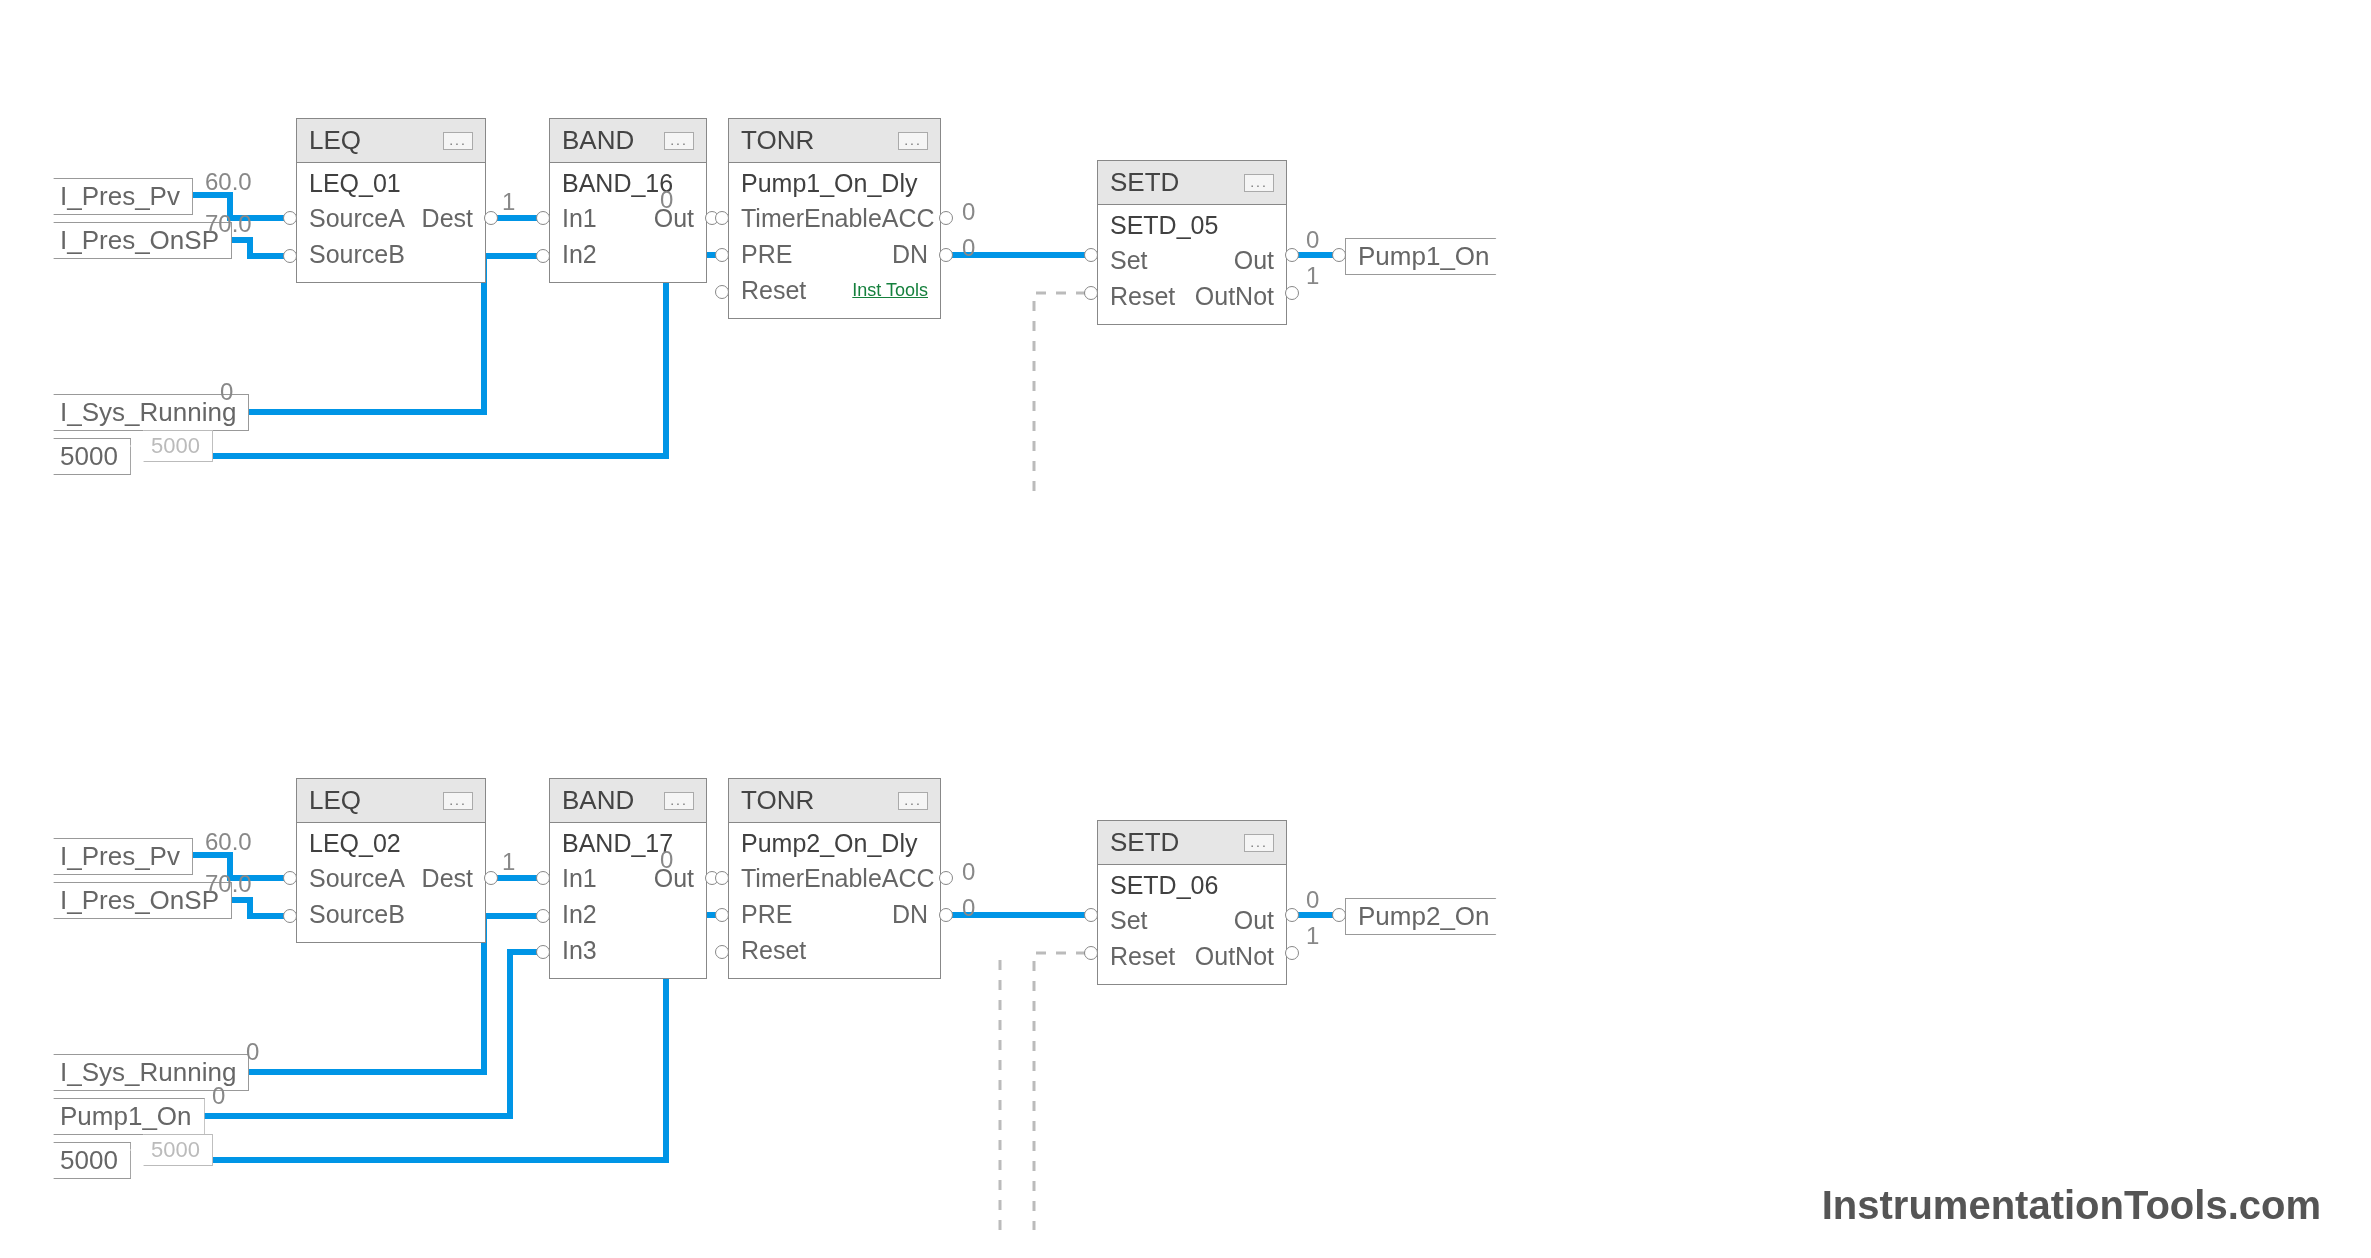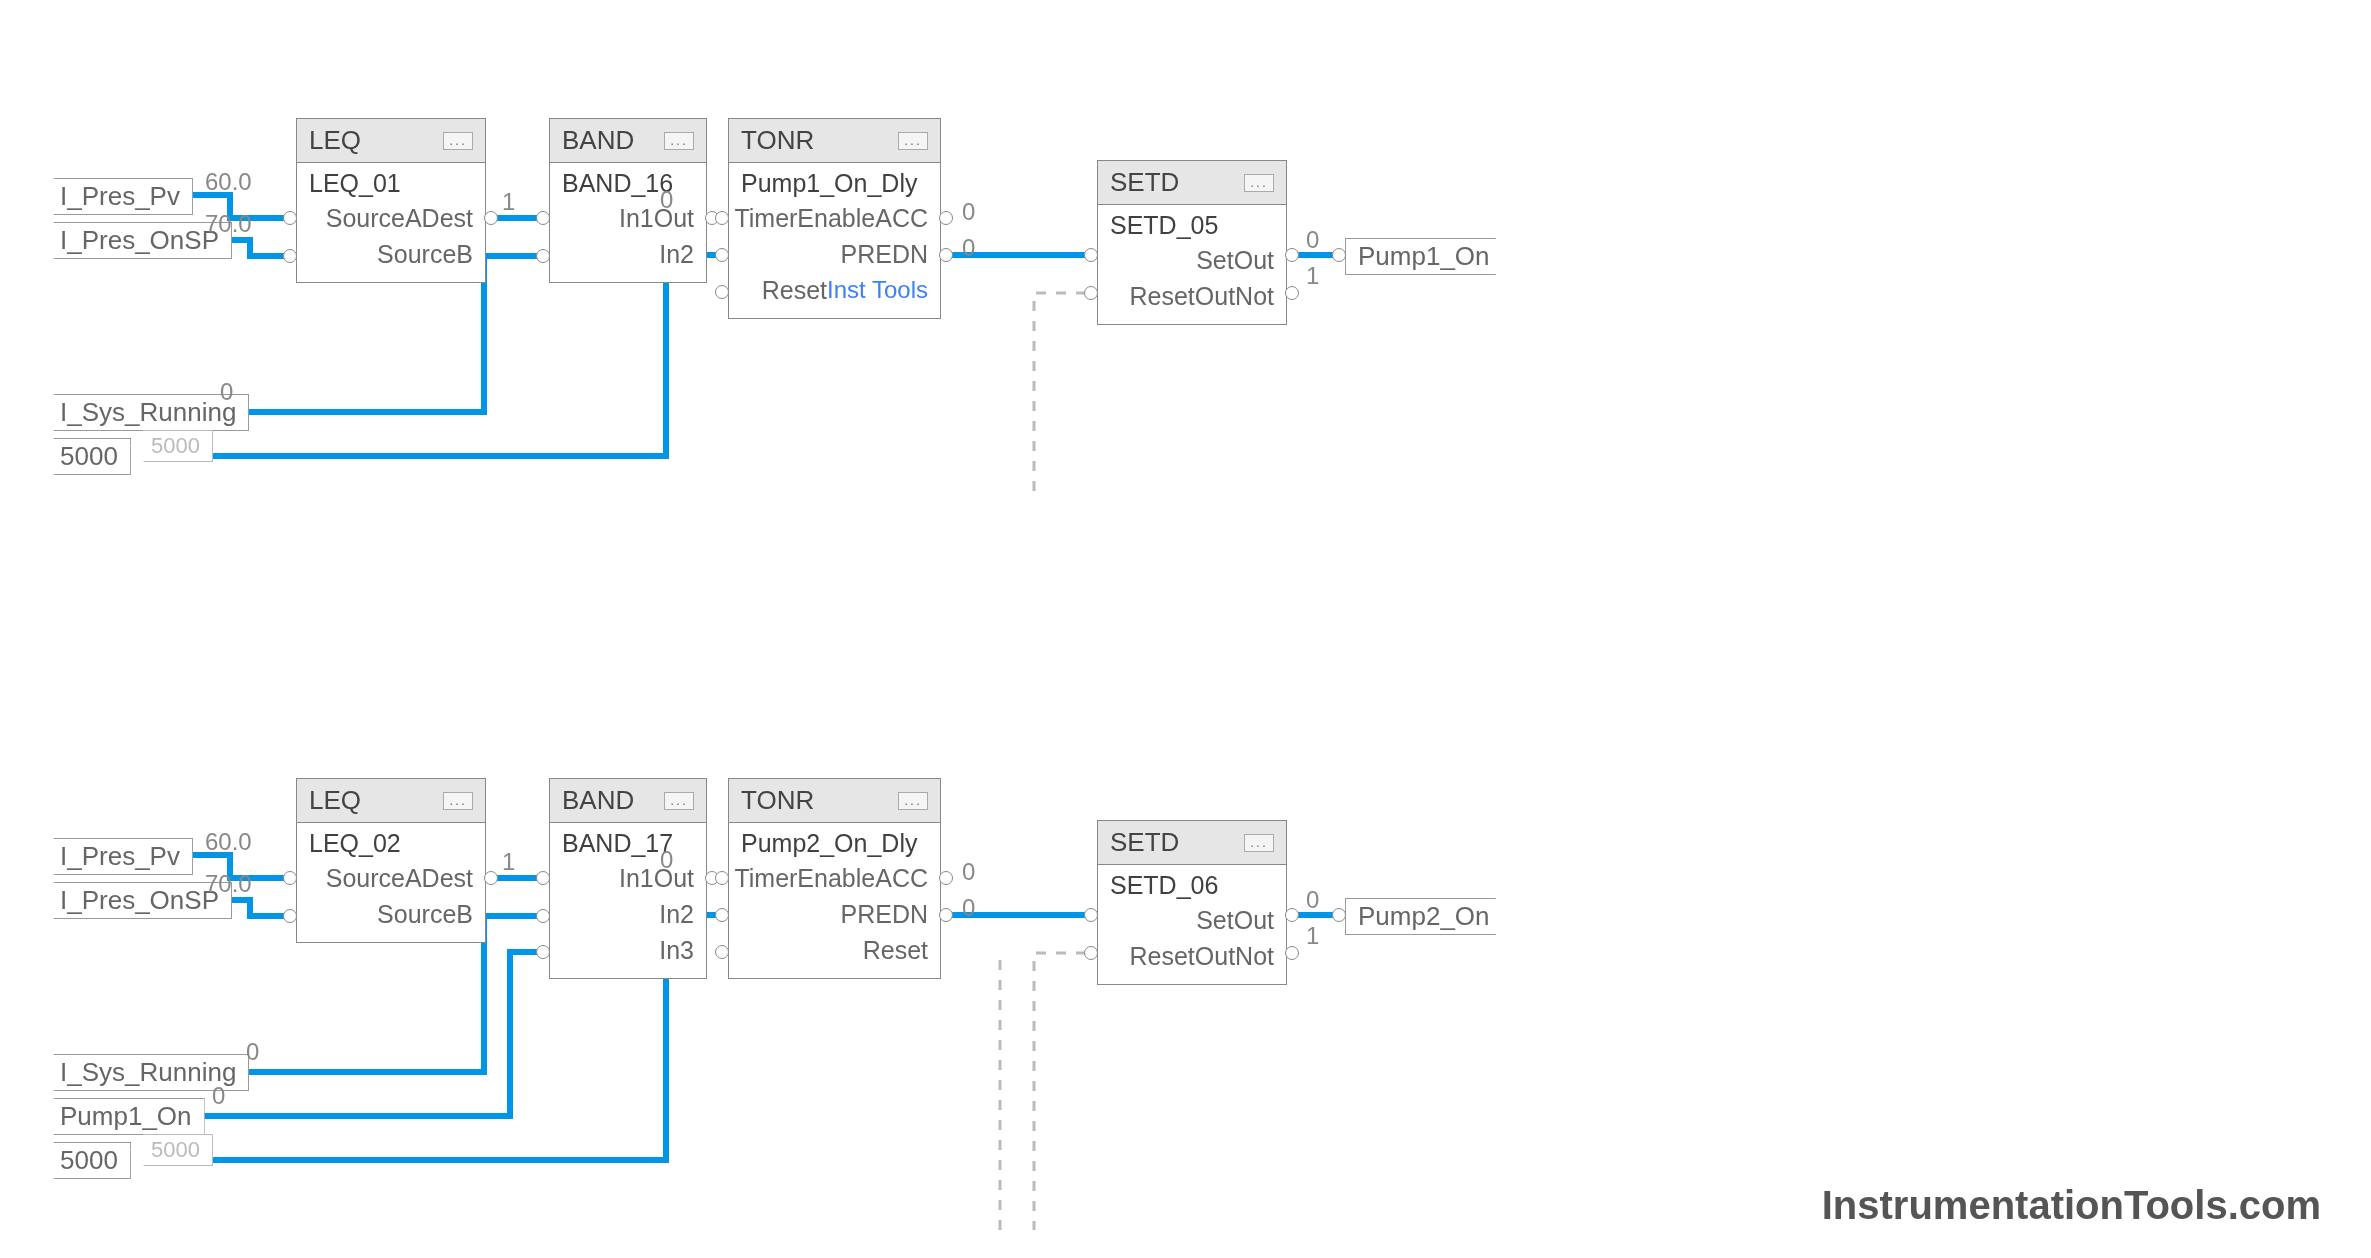--- a/index.html
+++ b/index.html
@@ -56,30 +56,31 @@
   .block .body {
     padding: 6px 12px 10px 12px;
     font-size: 25px;
   }
   .block .instname {
     color: #404040;
     margin-bottom: 2px;
   }
   .block .row {
     display: flex;
-    justify-content: flex-end;
+    justify-content: space-between;
     line-height: 36px;
   }
   .block .left, .block .right {
     color: #666;
   }
   .block .insttools {
     text-align: right;
-    font-size: 24px;
-    color: #3b82f6;
+    font-size: 18px;
+    color: #15803d;
+    text-decoration: underline;
   }
 
   
   .pin {
     position: absolute;
     width: 14px; height: 14px;
     border: 1px solid #888;
     border-radius: 50%;
     background: #fff;
   }

